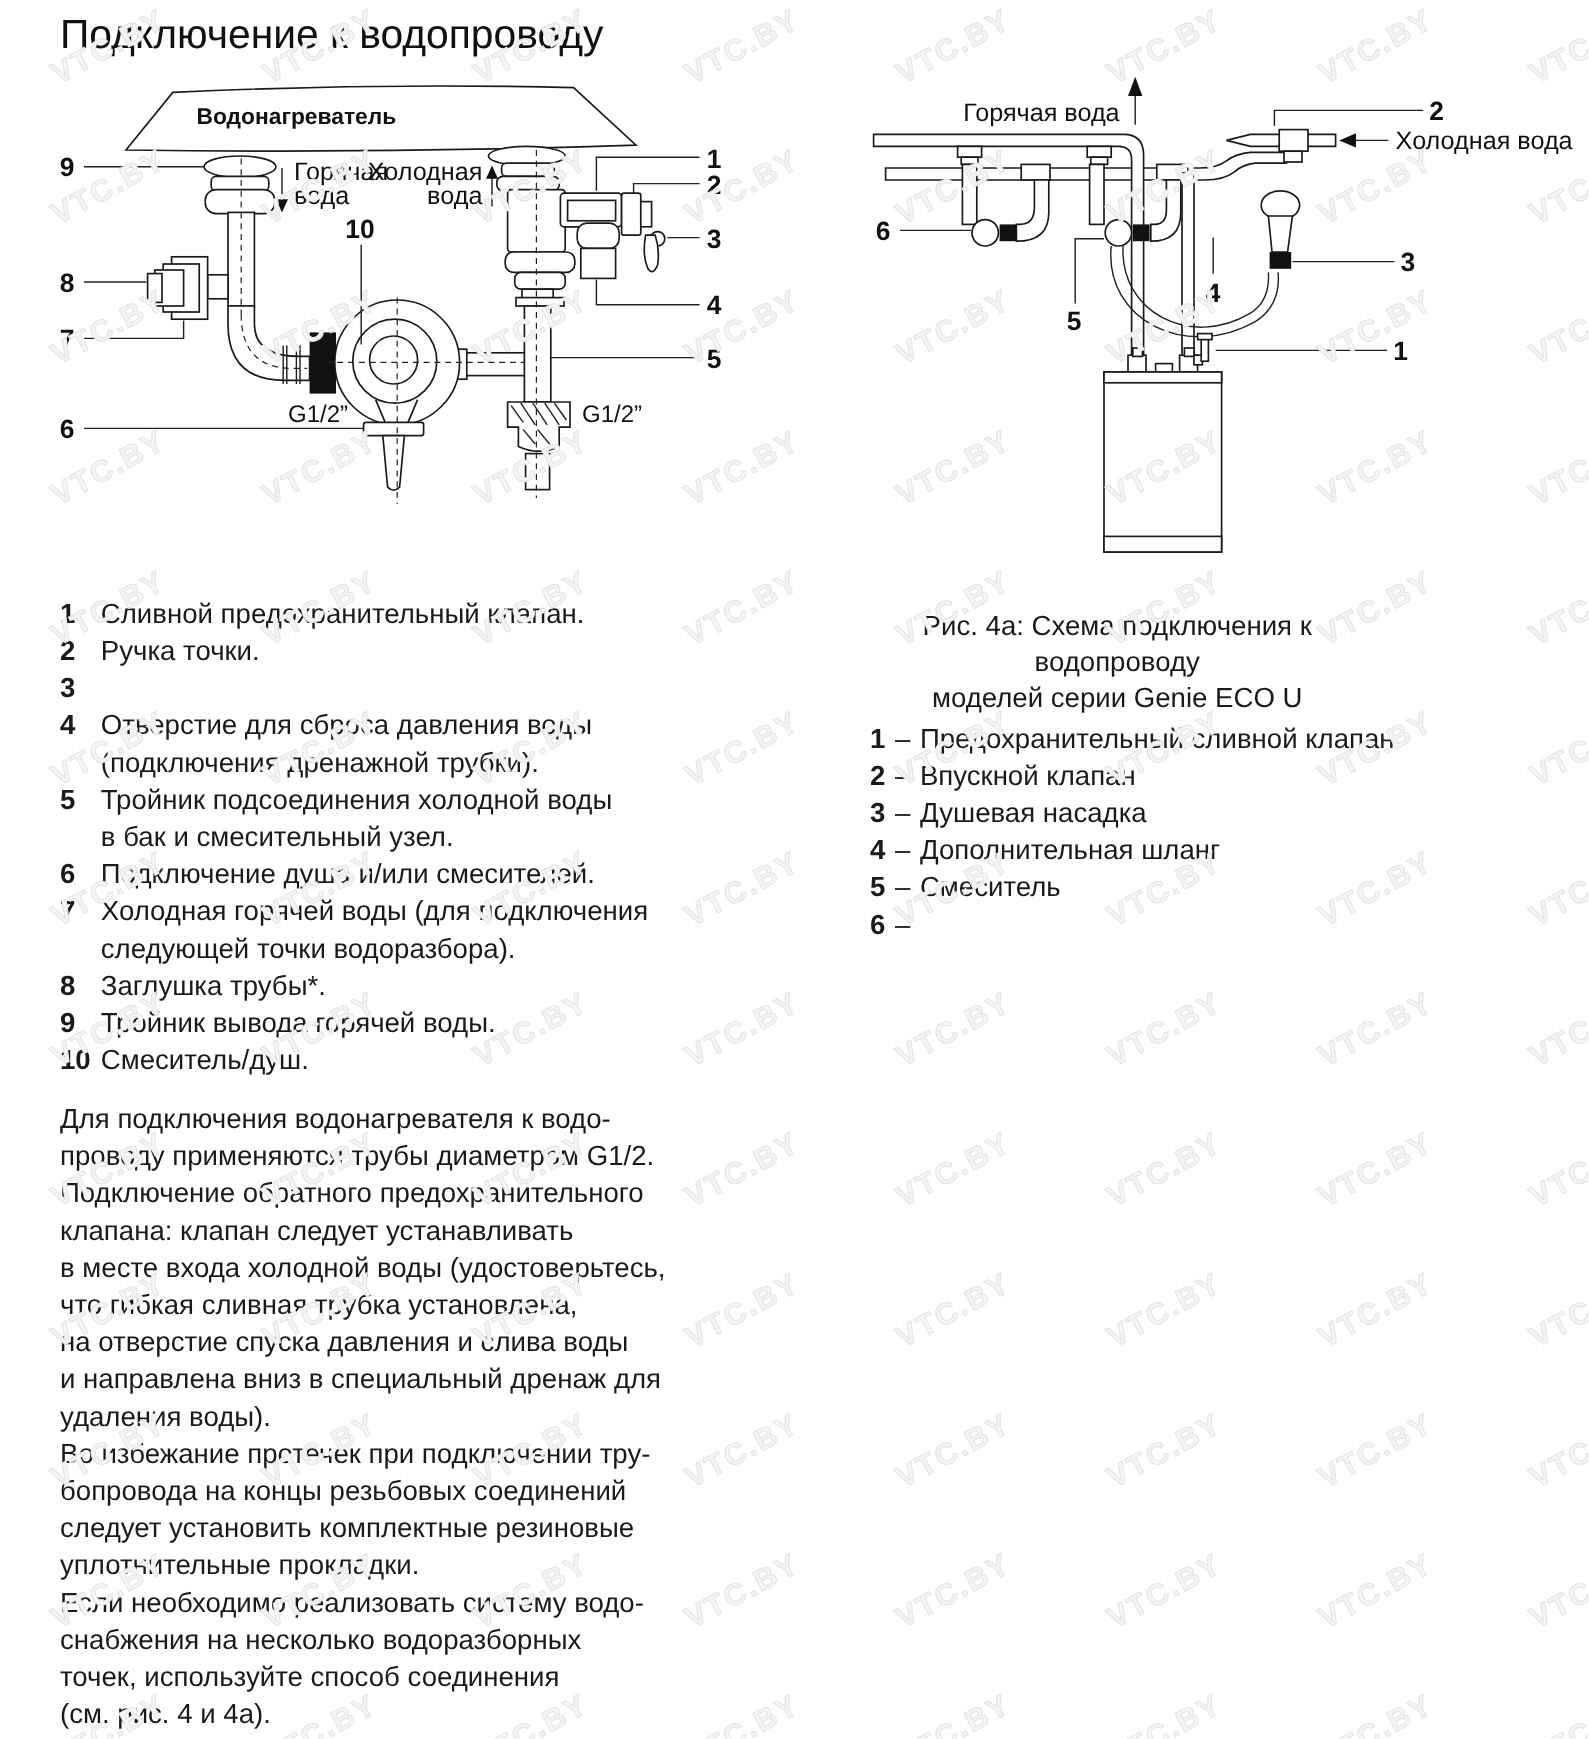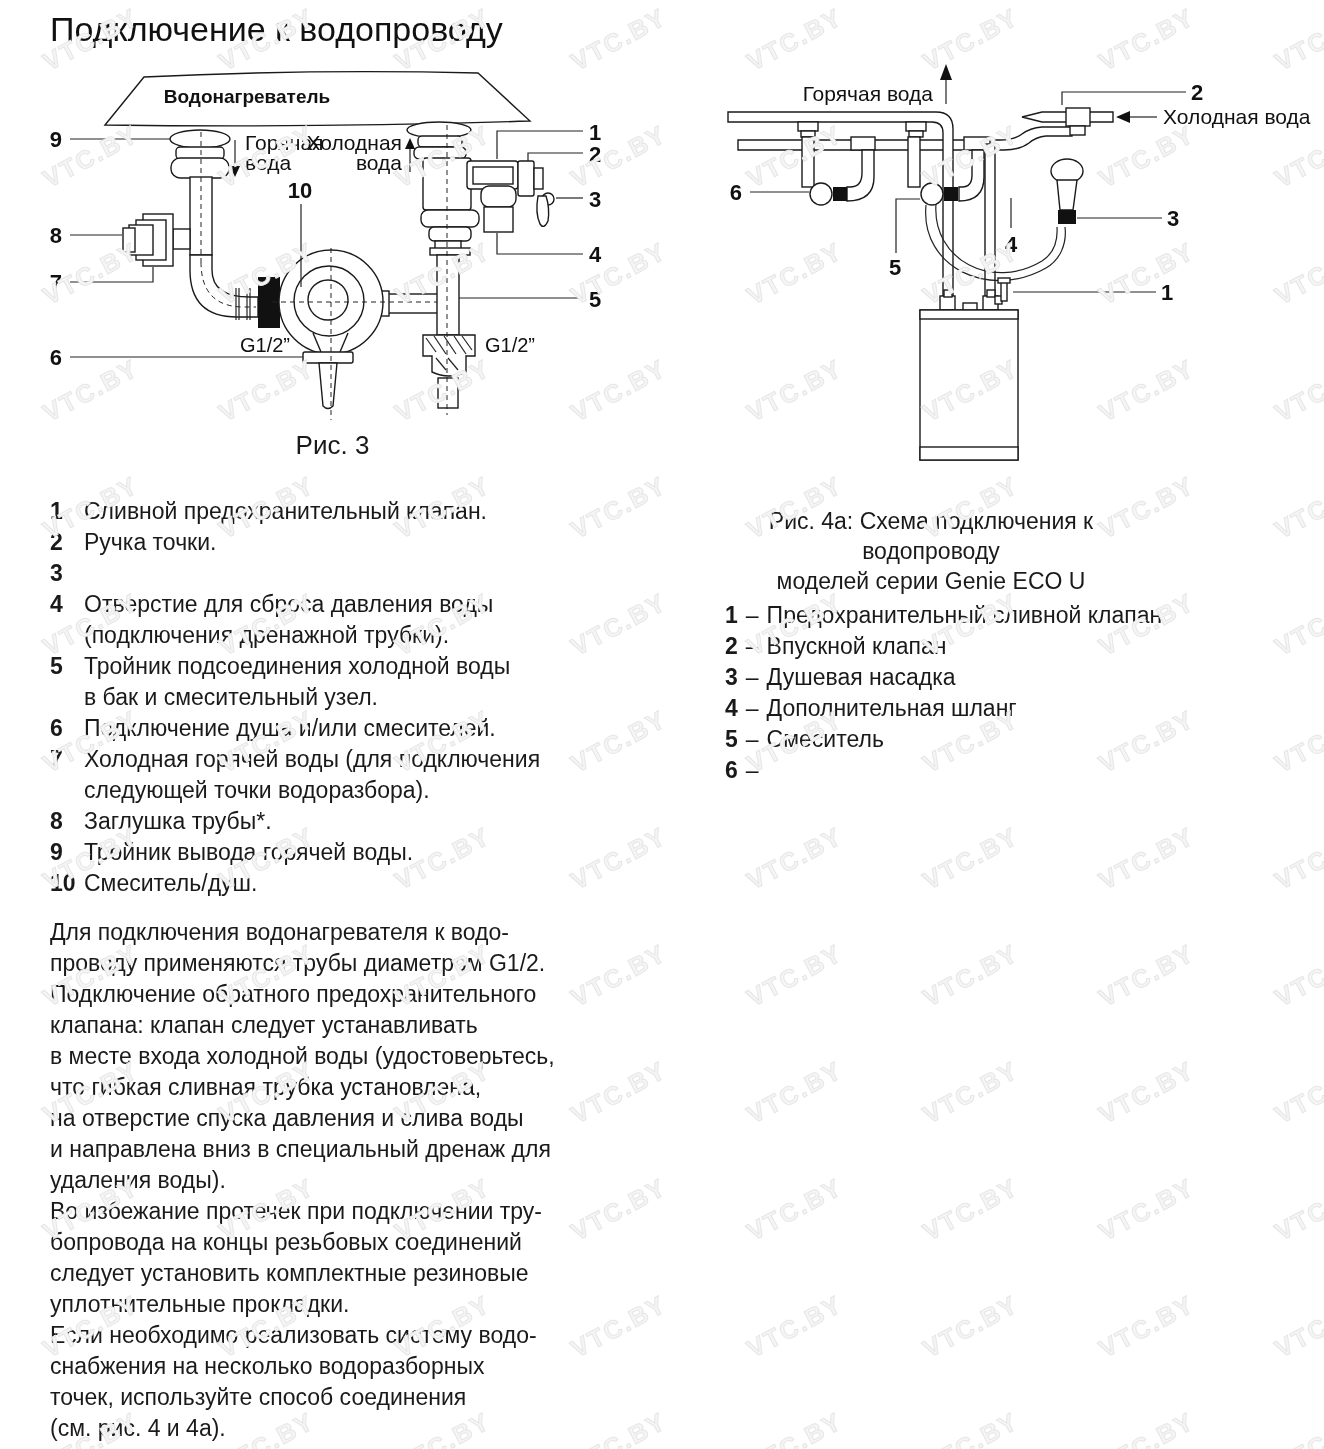--- a/index.html
+++ b/index.html
@@ -255,21 +255,20 @@
       <text class="n" x="589" y="162">2</text>
       <line class="thin" x1="583" y1="198" x2="556" y2="198"></line>
       <text class="n" x="589" y="207">3</text>
       <polyline class="thin" points="583,254 497,254 497,233" fill="none"></polyline>
       <text class="n" x="589" y="262">4</text>
       <line class="thin" x1="459" y1="298" x2="583" y2="298"></line>
       <text class="n" x="589" y="307">5</text>
     </g>
   </svg>
 
-  <div class="fig3-cap">Рис. 3</div>
 
   <svg class="fig-svg" style="left:700px;top:58px;" width="624" height="420" viewBox="700 58 624 420">
 
     <path class="pipe" d="M738,140 L1000,140 Q1014,140 1022,134 Q1030,128 1042,127 L1072,127 L1072,136 L1046,136 Q1036,137 1029,143 Q1020,150 1004,150 L738,150 Z"></path>
     <rect class="pipe" x="851" y="137" width="24" height="13"></rect>
     <rect class="pipe" x="964" y="137" width="26" height="13"></rect>
     <rect class="pipe" x="985" y="144" width="10" height="164"></rect>
 
     <path class="pipe" d="M728,112 L936,112 Q953,112 953,129 L953,308 L943,308 L943,133 Q943,122 932,122 L728,122 Z"></path>
 

